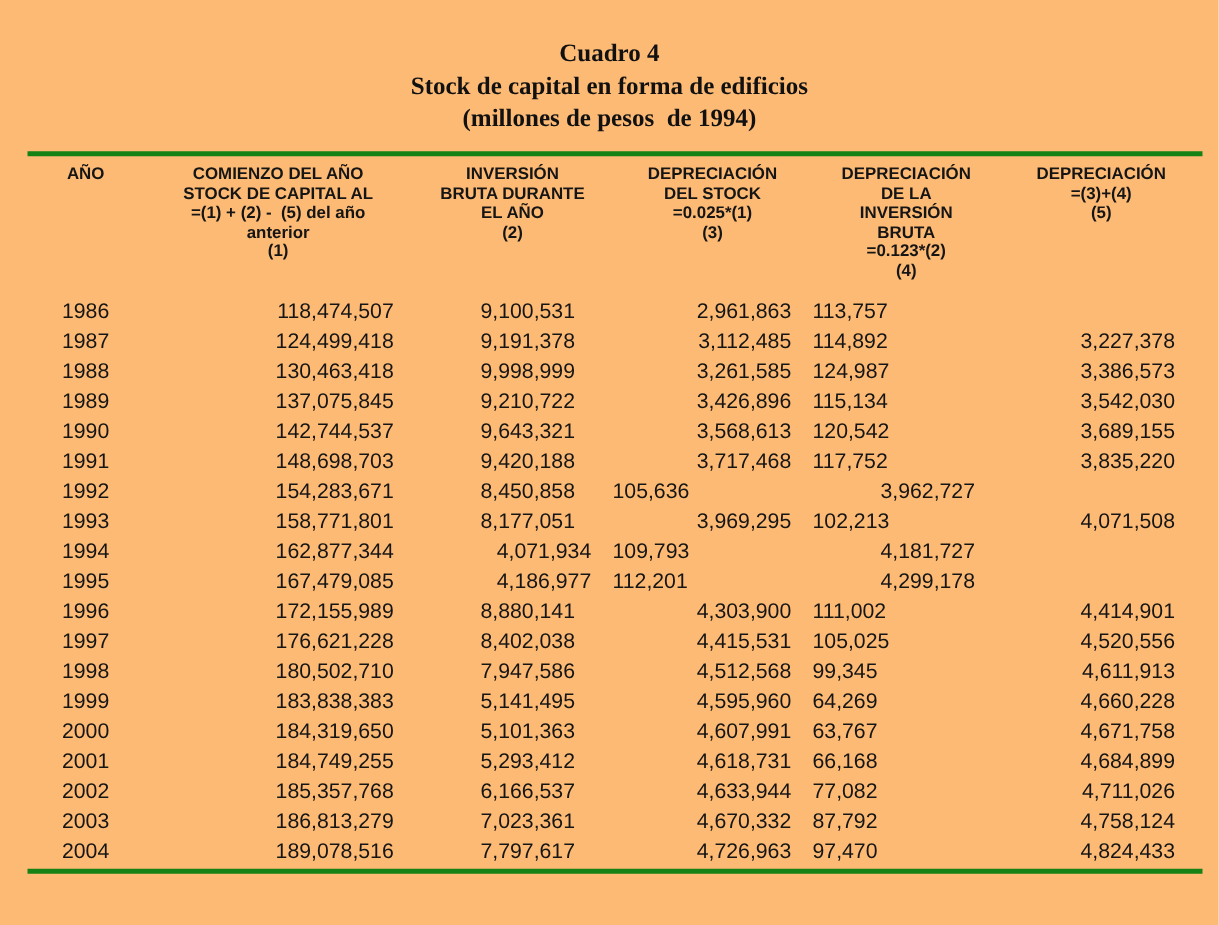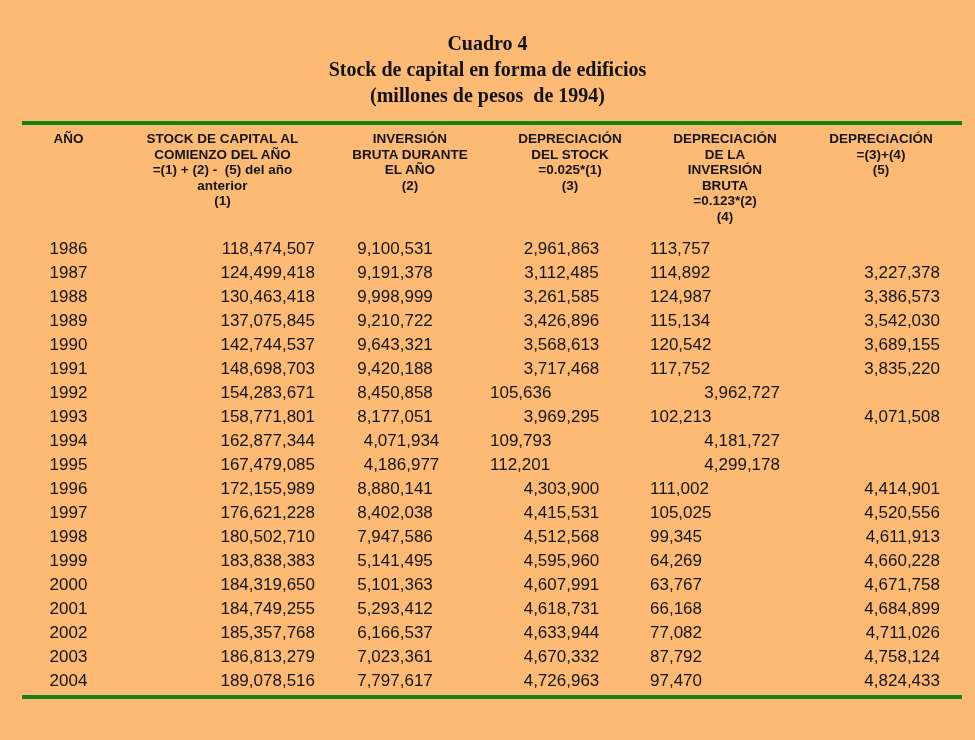--- a/index.html
+++ b/index.html
@@ -57,22 +57,22 @@
     height: 24px;
     align-items: center;
     font-size: 17px;
   }
   .td, .th {
     box-sizing: border-box;
     flex: 0 0 auto;
   }
   .col0 { width: 93px;  text-align: center; }
   .col1 { width: 215px; text-align: right; padding-right: 15px; }
-  .col2 { width: 160px; text-align: center; padding-right: 30px; }
-  .col3 { width: 160px; text-align: center; padding-right: 17px; }
+  .col2 { width: 160px; text-align: right; padding-right: 30px; }
+  .col3 { width: 160px; text-align: right; padding-right: 17px; }
   .col4 { width: 150px; text-align: left; padding-right: 45px; }
   .col5 { width: 162px; text-align: right; padding-right: 22px; }
   .th {
     text-align: center;
     padding-right: 0;
     padding-left: 0;
   }
   .hdr-line { white-space: pre; }
 </style>
 </head>
@@ -86,22 +86,22 @@
     <div class="title-line">(millones de pesos  de 1994)</div>
   </div>
 
   <div class="table-wrap">
     <div class="rule rule-top" style="background: rgb(22, 130, 22);"></div>
     <div class="head-row">
         <div class="th col0">
           <div class="hdr-line">AÑO</div>
         </div>
         <div class="th col1">
+          <div class="hdr-line">COMIENZO DEL AÑO</div>
           <div class="hdr-line">STOCK DE CAPITAL AL</div>
-          <div class="hdr-line">COMIENZO DEL AÑO</div>
           <div class="hdr-line">=(1) + (2) -  (5) del año</div>
           <div class="hdr-line">anterior</div>
           <div class="hdr-line">(1)</div>
         </div>
         <div class="th col2">
           <div class="hdr-line">INVERSIÓN</div>
           <div class="hdr-line">BRUTA DURANTE</div>
           <div class="hdr-line">EL AÑO</div>
           <div class="hdr-line">(2)</div>
         </div>

